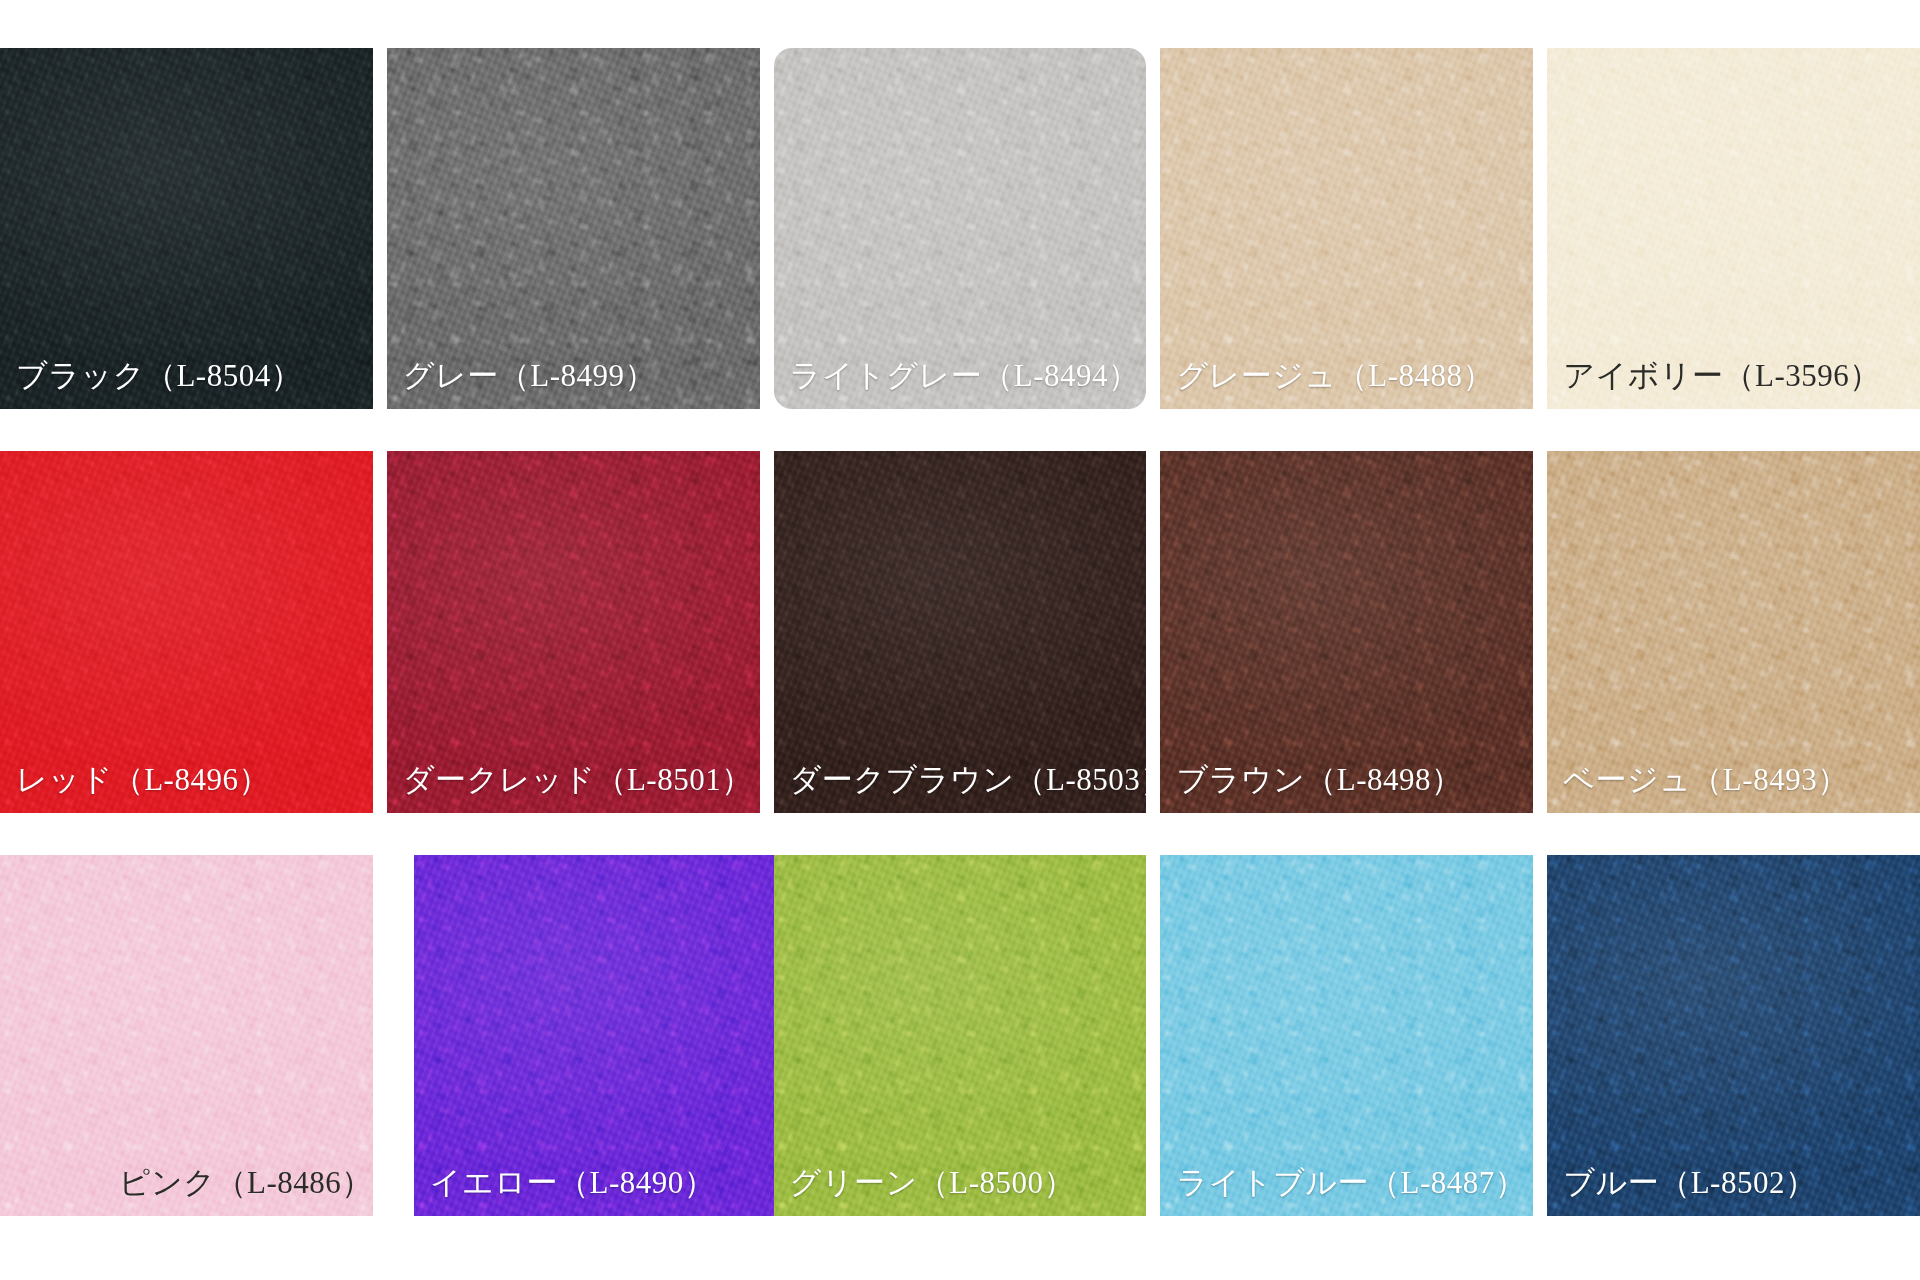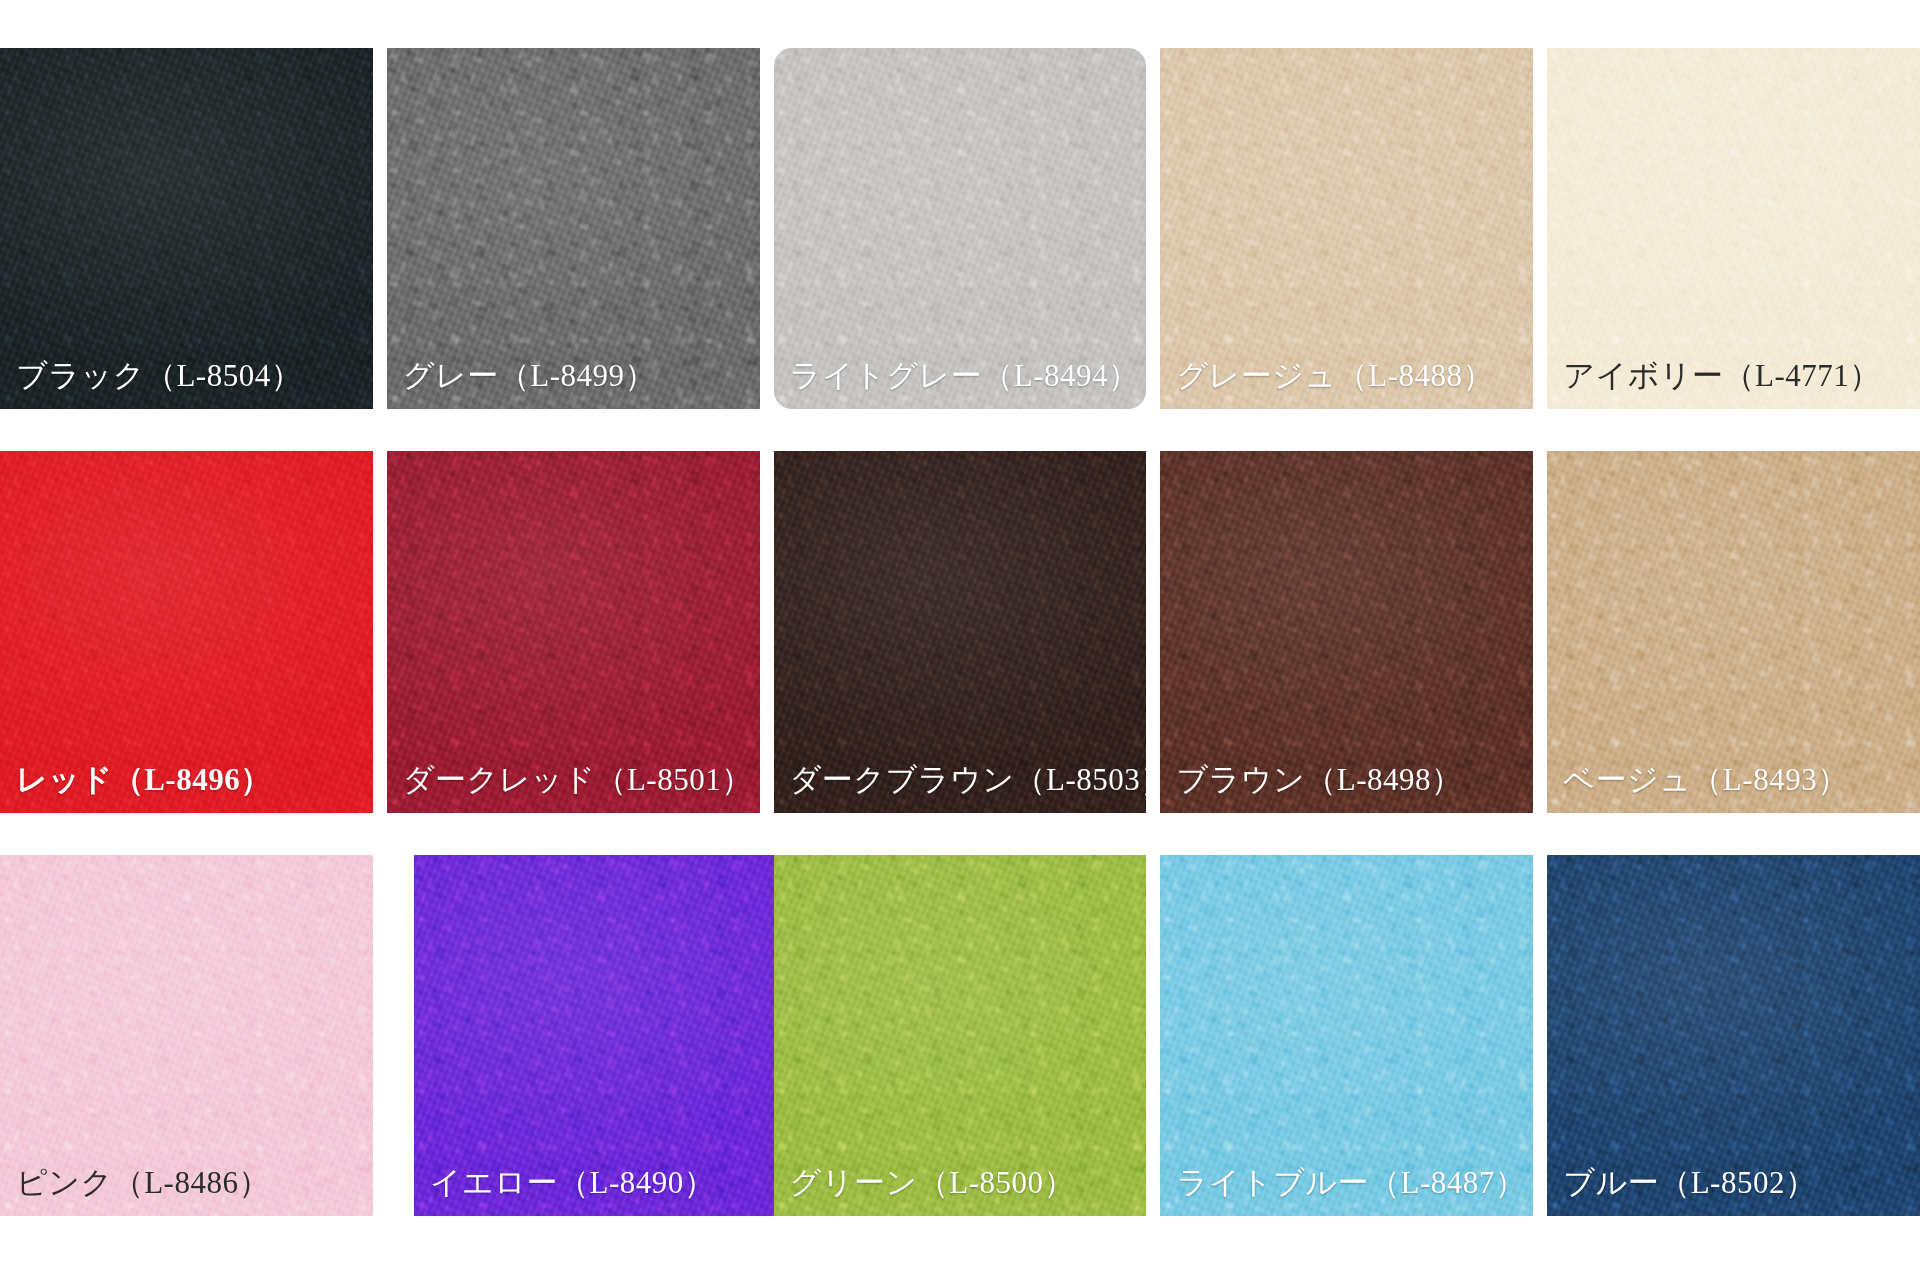--- a/index.html
+++ b/index.html
@@ -123,23 +123,23 @@
     <div class="swatch" style="background: rgb(221, 200, 172);">
       <span class="grain"></span>
       <span class="grain2"></span>
       <span class="sheen"></span>
       <span class="swatch-label light">グレージュ（L-8488）</span>
     </div>
     <div class="swatch" style="background: rgb(244, 236, 216);">
       <span class="grain"></span>
       <span class="grain2"></span>
       <span class="sheen"></span>
-      <span class="swatch-label dark">アイボリー（L-4771）</span>
+      <span class="swatch-label dark">アイボリー（L-3596）</span>
     </div>
-    <div class="swatch" style="background: rgb(224, 27, 36); font-weight: bold;">
+    <div class="swatch" style="background: rgb(224, 27, 36);">
       <span class="grain"></span>
       <span class="grain2"></span>
       <span class="sheen"></span>
       <span class="swatch-label light">レッド（L-8496）</span>
     </div>
     <div class="swatch" style="background: rgb(156, 28, 50);">
       <span class="grain"></span>
       <span class="grain2"></span>
       <span class="sheen"></span>
       <span class="swatch-label light">ダークレッド（L-8501）</span>
@@ -155,21 +155,21 @@
       <span class="grain2"></span>
       <span class="sheen"></span>
       <span class="swatch-label light">ブラウン（L-8498）</span>
     </div>
     <div class="swatch" style="background: rgb(205, 176, 138);">
       <span class="grain"></span>
       <span class="grain2"></span>
       <span class="sheen"></span>
       <span class="swatch-label light">ベージュ（L-8493）</span>
     </div>
-    <div class="swatch" style="background: rgb(244, 202, 218);">
+    <div class="swatch" style="background: rgb(244, 202, 218); justify-content: flex-end;">
       <span class="grain"></span>
       <span class="grain2"></span>
       <span class="sheen"></span>
       <span class="swatch-label dark">ピンク（L-8486）</span>
     </div>
     <div class="swatch" style="background: #6d28d9; margin-left: 27px;">
       <span class="grain"></span>
       <span class="grain2"></span>
       <span class="sheen"></span>
       <span class="swatch-label light">イエロー（L-8490）</span>

